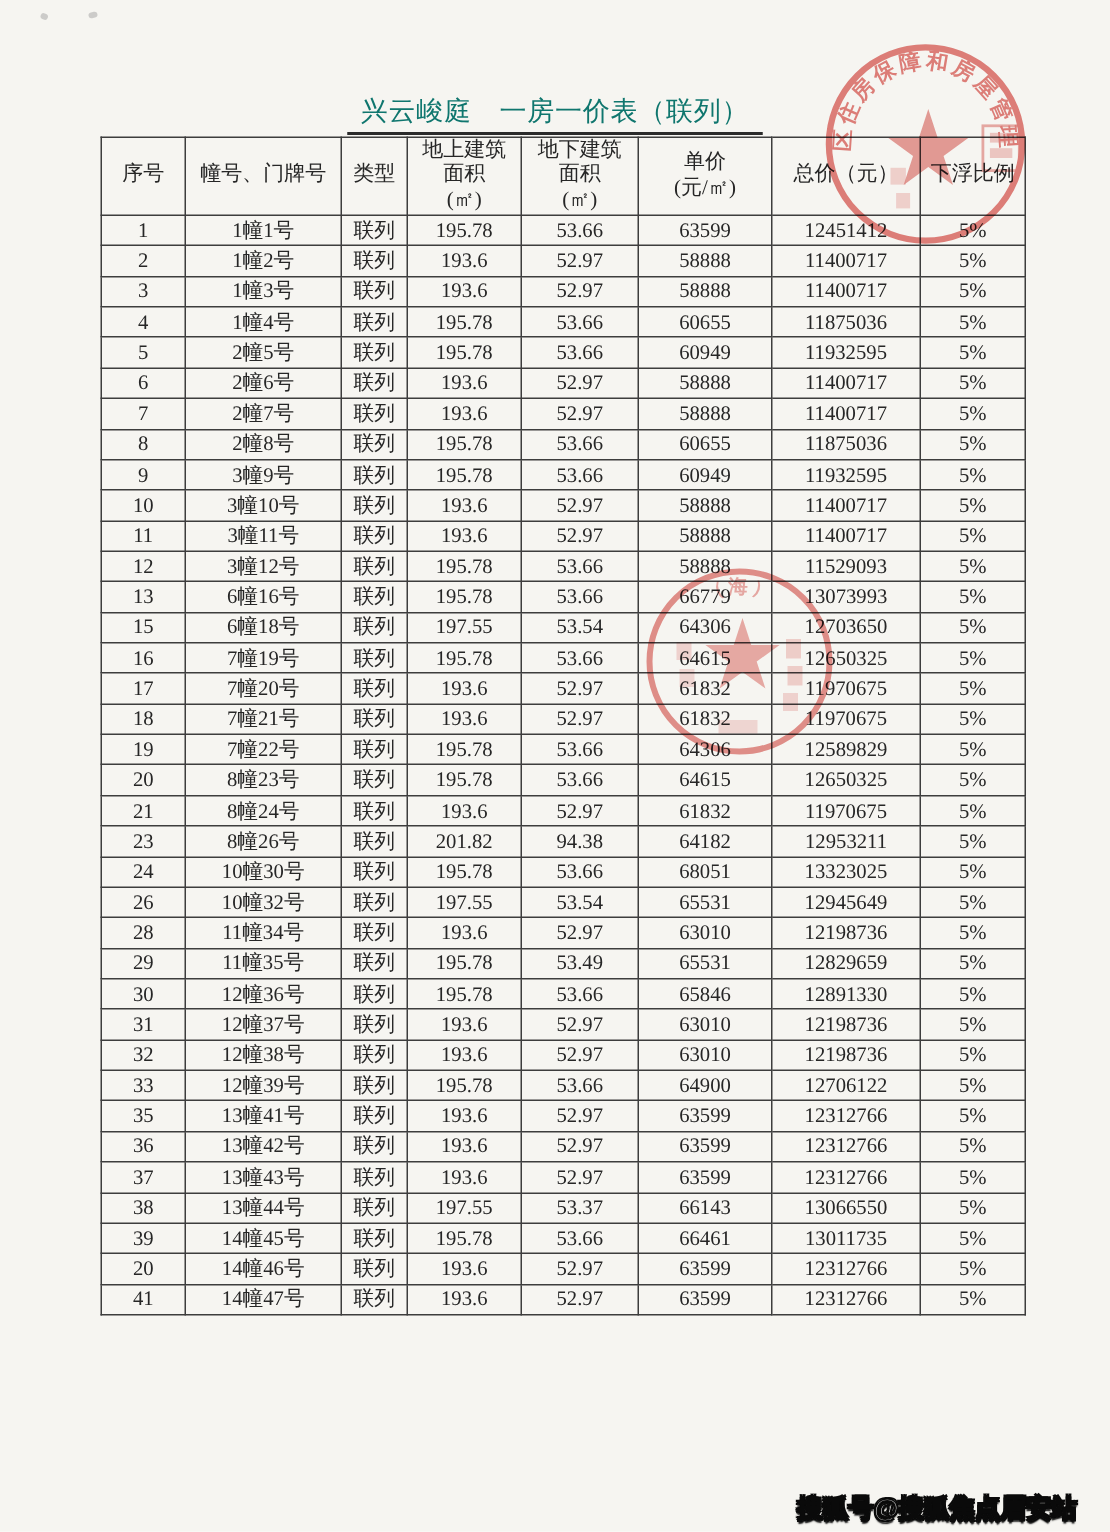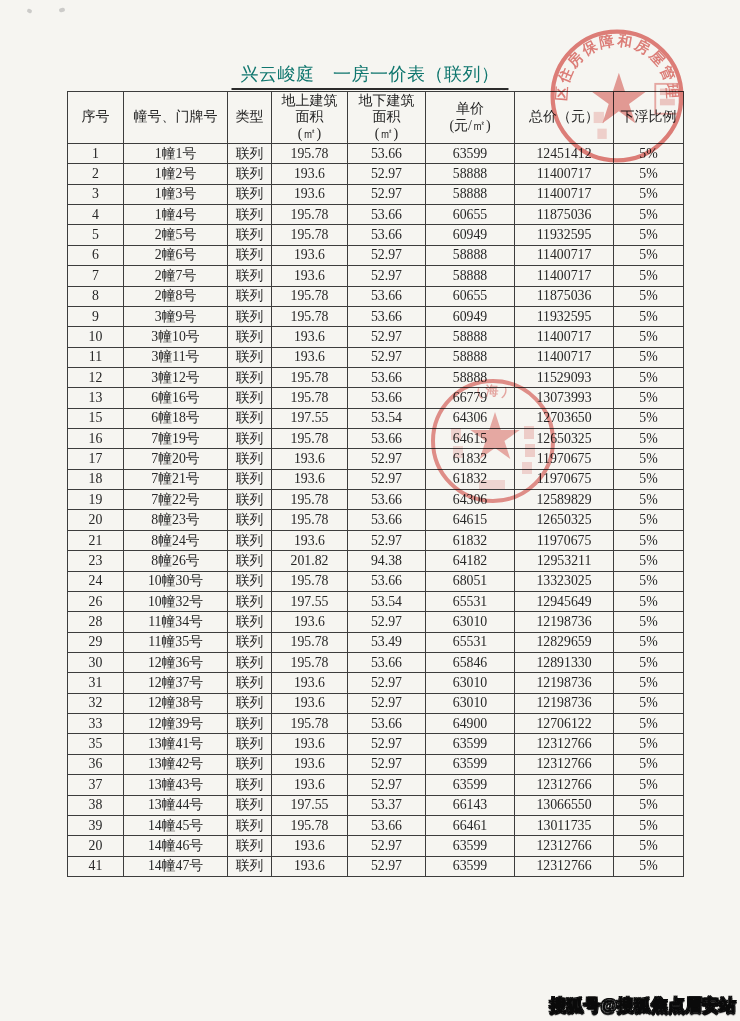--- a/index.html
+++ b/index.html
@@ -42,21 +42,21 @@
   col.c1{width:56px;} col.c2{width:104px;} col.c3{width:44px;}
   col.c4{width:76px;} col.c5{width:78px;} col.c6{width:89px;}
   col.c7{width:99px;} col.c8{width:70px;}
 
   .stamp{position:absolute;mix-blend-mode:multiply;opacity:.78;filter:blur(.3px);pointer-events:none;}
   .stamp svg{display:block;}
   .stamp1{left:547px;top:26px;width:140px;height:140px;}
   .stamp2{left:429px;top:376px;width:128px;height:130px;opacity:.68;}
 
   .watermark{
-    position:absolute;right:4px;bottom:4px;
+    position:absolute;right:22px;bottom:4px;
     font-family:"Liberation Sans", sans-serif;
     font-size:17px;font-weight:bold;letter-spacing:0;
     color:#f4f4f4;
     -webkit-text-stroke:1px #0a0a0a;
     text-shadow:-1px -1px 0 #0a0a0a,1px -1px 0 #0a0a0a,-1px 1px 0 #0a0a0a,1px 1px 0 #0a0a0a,0 2px 1px #0a0a0a;
     white-space:nowrap;
   }
 </style>
 </head>
 <body>

